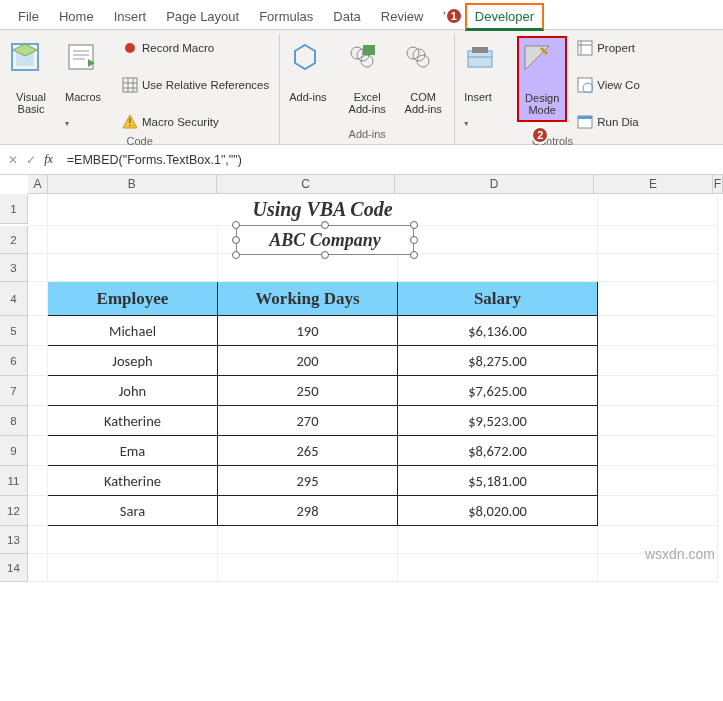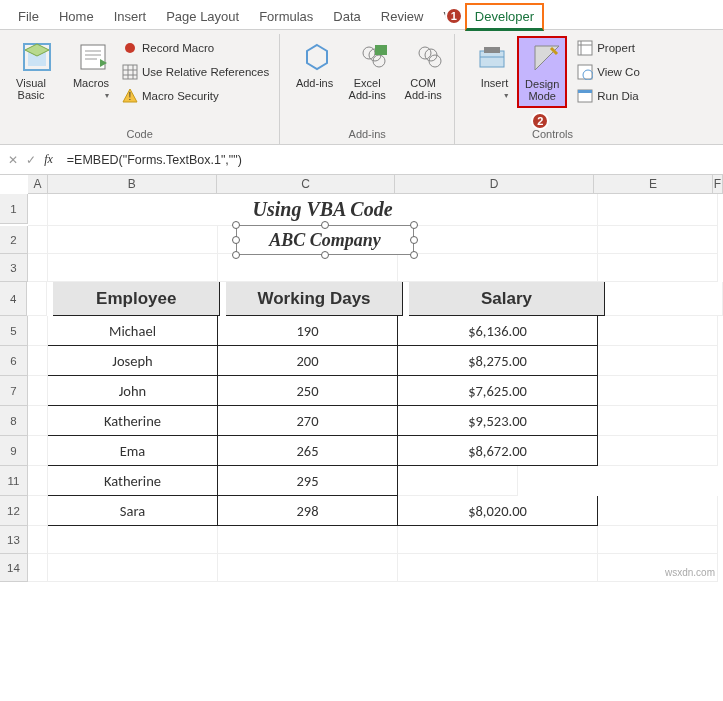--- a/index.html
+++ b/index.html
@@ -13,24 +13,24 @@
   .annotation { background: #b53a2b; color: #fff; border-radius: 50%; width: 18px; height: 18px; display: inline-flex; align-items: center; justify-content: center; font-size: 11px; font-weight: bold; border: 2px solid #fff; position: absolute; z-index: 10; }
   .dev-wrap { position: relative; }
   .dev-wrap .tab { border: 2px solid #f97316; padding: 4px 8px; }
   .dev-wrap .ann1 { left: -20px; top: 4px; }
 
   
   .ribbon { display: flex; background: #f3f2f1; border-bottom: 1px solid #d0d0d0; padding: 4px 0 0 0; height: 115px; }
   .group { display: flex; flex-direction: column; border-right: 1px solid #d0d0d0; padding: 2px 6px 2px 6px; }
   .group-row { display: flex; flex: 1; align-items: flex-start; gap: 6px; }
   .group-label { text-align: center; font-size: 11px; color: #666; padding: 2px 0; }
-  .big-btn { display: flex; flex-direction: column; align-items: flex-end; justify-content: flex-start; width: 50px; padding: 4px 2px; cursor: pointer; text-align: center; font-size: 11px; gap: 2px; border: 1px solid transparent; }
+  .big-btn { display: flex; flex-direction: column; align-items: flex-start; justify-content: flex-start; width: 50px; padding: 4px 2px; cursor: pointer; text-align: center; font-size: 11px; gap: 16px; border: 1px solid transparent; }
   .big-btn .icon { width: 32px; height: 32px; margin-bottom: 2px; display: flex; align-items: center; justify-content: center; }
   .big-btn .caret { font-size: 8px; color: #666; }
-  .small-btns { display: flex; flex-direction: column; gap: 4px; padding-top: 2px; }
+  .small-btns { display: flex; flex-direction: column; gap: 17px; padding-top: 2px; }
   .small-btn { display: flex; align-items: center; gap: 4px; font-size: 11.5px; padding: 2px 4px; cursor: pointer; white-space: nowrap; }
   .small-btn .sicon { width: 16px; height: 16px; display: inline-flex; align-items: center; justify-content: center; }
   
   .design-wrap { position: relative; }
   .design-wrap .big-btn { border: 2px solid #c00; background: #c4b5fd; }
   .design-wrap .ann2 { left: 14px; bottom: -22px; }
 
   
   .formula-row { display: flex; align-items: center; border-bottom: 1px solid #d0d0d0; height: 30px; background: #fff; }
   .name-box { width: 108px; border-right: 1px solid #d0d0d0; display: flex; align-items: center; padding: 0 6px; font-size: 12px; height: 100%; justify-content: space-between; }
@@ -48,33 +48,33 @@
   .cell { border-right: 1px solid #eee; border-bottom: 1px solid #eee; padding: 4px 6px; font-size: 13px; display:flex; align-items:center;}
   
   .cA { width: 20px; }
   .cB { width: 170px; }
   .cC { width: 180px; }
   .cD { width: 200px; }
   .cE { width: 120px; }
   .cF { width: 10px; }
 
   .title-cell { font-family: "Times New Roman", serif; font-weight: bold; font-style: italic; font-size: 20px; text-align: center; justify-content: center; }
-  .tbl-h { background: #e5e5e5; font-family: Liberation Sans, sans-serif; font-weight: bold; font-size: 17px; justify-content: center; border-right: 1px solid #222 !important; border-bottom: 1px solid #222 !important; margin-left: 6px;}
+  .tbl-h { background: #7dd3fc; font-family: Liberation Serif, serif; font-weight: bold; font-size: 17px; justify-content: center; border-right: 1px solid #222 !important; border-bottom: 1px solid #222 !important;}
   .tbl-c { font-family: "Calibri", sans-serif; font-size: 14.5px; border-right: 1px solid #222 !important; border-bottom: 1px solid #222 !important; }
   .tc { justify-content: center; }
   .tr { justify-content: center; }
 
   
   .textbox { position: absolute; left: 236px; top: 50px; width: 178px; height: 30px; border: 1px solid #888; background: #fff; font-family: "Times New Roman", serif; font-weight: bold; font-style: italic; font-size: 18px; display: flex; align-items: center; justify-content: center; }
   .handle { position: absolute; width: 8px; height: 8px; background: #fff; border: 1px solid #666; border-radius: 50%; }
   .h-nw { left:-5px; top:-5px;} .h-n{left:50%;top:-5px;margin-left:-4px;} .h-ne{right:-5px;top:-5px;}
   .h-w{left:-5px;top:50%;margin-top:-4px;} .h-e{right:-5px;top:50%;margin-top:-4px;}
   .h-sw{left:-5px;bottom:-5px;} .h-s{left:50%;bottom:-5px;margin-left:-4px;} .h-se{right:-5px;bottom:-5px;}
 
-  .watermark { position: absolute; right: 8px; bottom: 4px; font-size: 10px; color: #aaa; }
+  .watermark { position: absolute; right: 8px; bottom: 20px; font-size: 14px; color: #aaa; }
 
   svg { display: block; }
 </style>
 </head>
 <body>
 
 <div class="ribbon-tabs">
   <div class="tab">File</div>
   <div class="tab">Home</div>
   <div class="tab">Insert</div>
@@ -338,20 +338,21 @@
     <div class="cell cB tbl-c tc">Ema</div>
     <div class="cell cC tbl-c tc">265</div>
     <div class="cell cD tbl-c tr">$8,672.00</div>
     <div class="cell cE"></div>
       </div>
       <div class="row">
     <div class="row-h" style="height:30px;">11</div>
     <div class="cell cA"></div>
     <div class="cell cB tbl-c tc">Katherine</div>
     <div class="cell cC tbl-c tc">295</div>
+    <div class="cell cD tbl-c tr">$5,181.00</div>
     <div class="cell cE"></div>
       </div>
       <div class="row">
     <div class="row-h" style="height:30px;">12</div>
     <div class="cell cA"></div>
     <div class="cell cB tbl-c tc">Sara</div>
     <div class="cell cC tbl-c tc">298</div>
     <div class="cell cD tbl-c tr">$8,020.00</div>
     <div class="cell cE"></div>
       </div>

